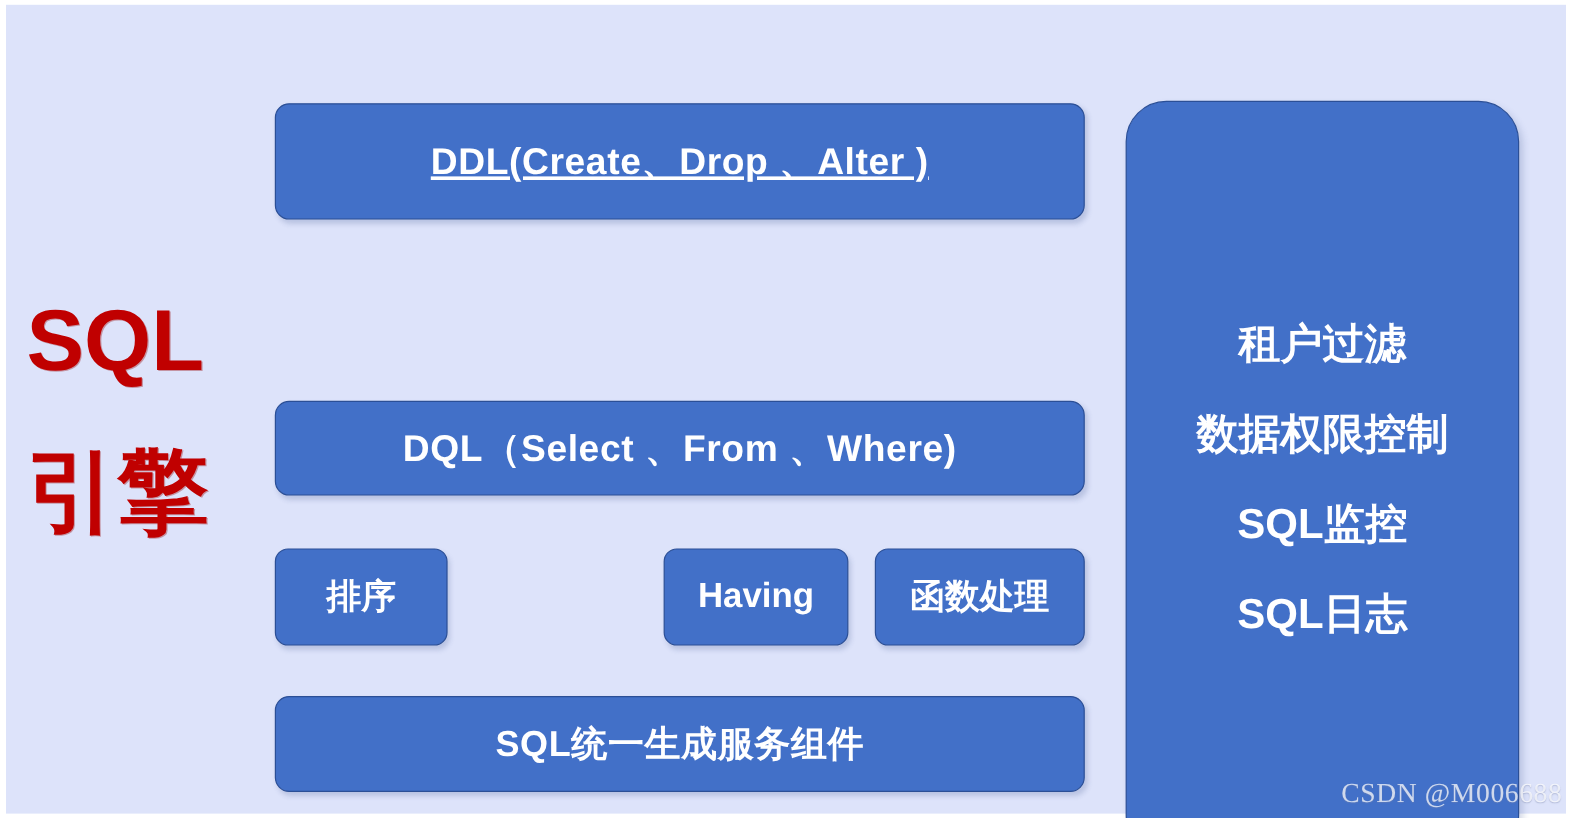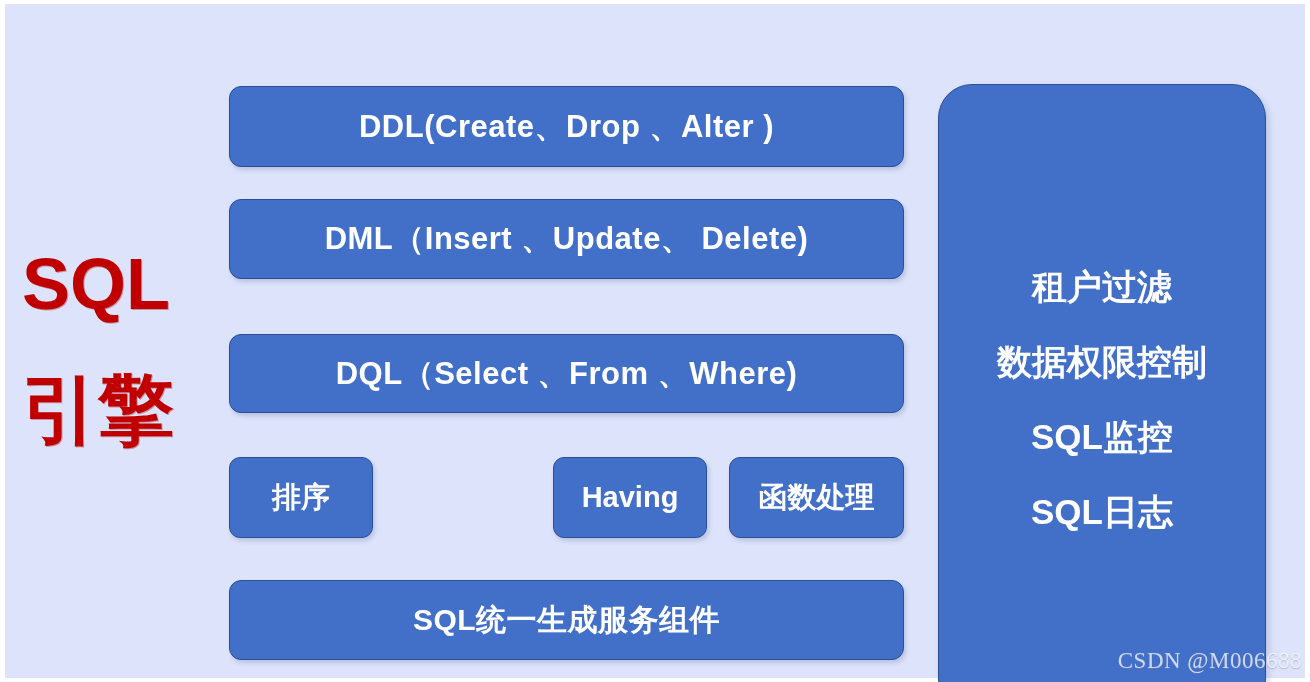--- a/index.html
+++ b/index.html
@@ -61,21 +61,21 @@
     font-weight: bold;
     text-align: center;
     box-sizing: border-box;
   }
   .wide-row {
     left: 229px;
     width: 675px;
     font-size: 31px;
     letter-spacing: 0.5px;
   }
-  #row-ddl { top: 86px;  height: 81px; }
+  #row-ddl { top: 86px;  height: 97px; text-decoration: underline; }
   #row-dml { top: 199px; height: 80px; }
   #row-dql { top: 334px; height: 79px; }
   #row-gen { top: 580px; height: 80px; font-size: 30px; }
 
   
   .small-box {
     top: 457px;
     height: 81px;
     font-size: 29px;
     border-radius: 11px;
@@ -129,21 +129,20 @@
 <body>
 
 <div id="canvas">
   <div id="slide-bg"></div>
 
   <div class="side-title" id="title-sql">SQL</div>
   <div class="side-title" id="title-engine">引擎</div>
 
   <div class="blue-box wide-row" id="row-ddl">DDL(Create、Drop 、Alter )</div>
 
-  <div class="blue-box wide-row" id="row-dml">DML（Insert 、Update、 Delete)</div>
 
   <div class="blue-box wide-row" id="row-dql">DQL（Select 、From 、Where)</div>
 
   <div class="blue-box small-box" id="box-sort">排序</div>
 
 
   <div class="blue-box small-box" id="box-having">Having</div>
 
   <div class="blue-box small-box" id="box-func">函数处理</div>
 

